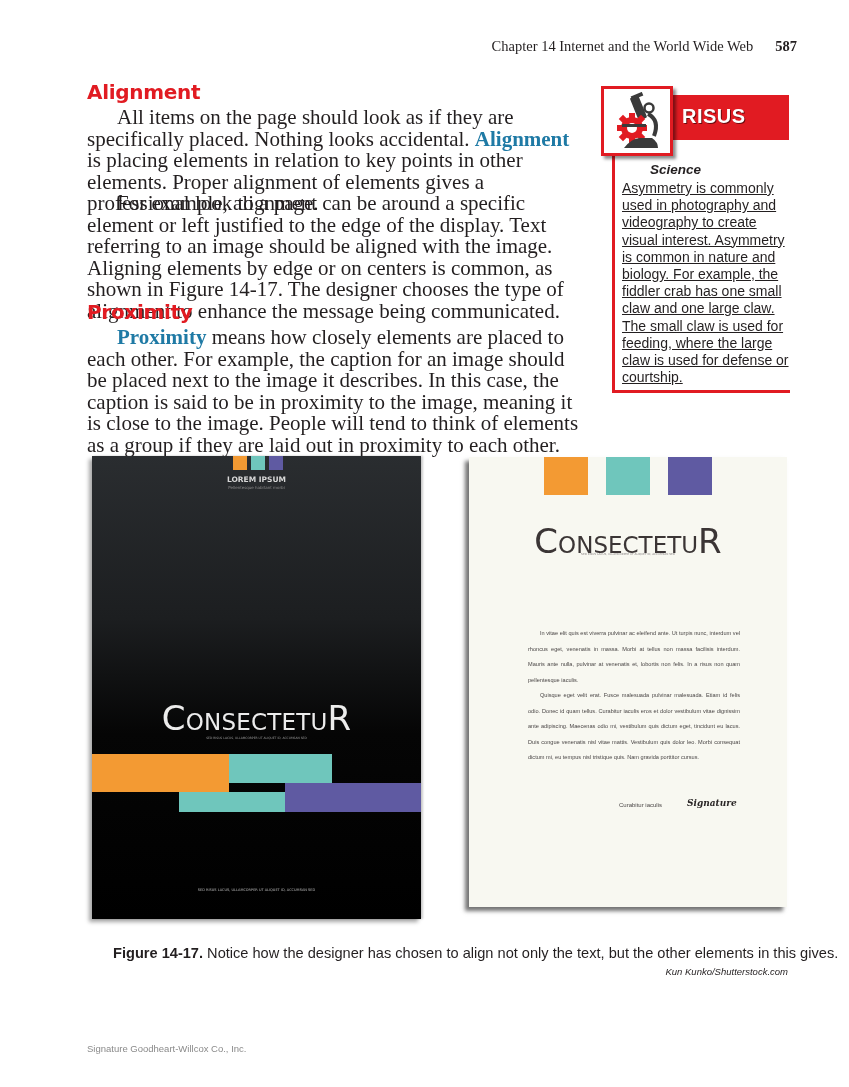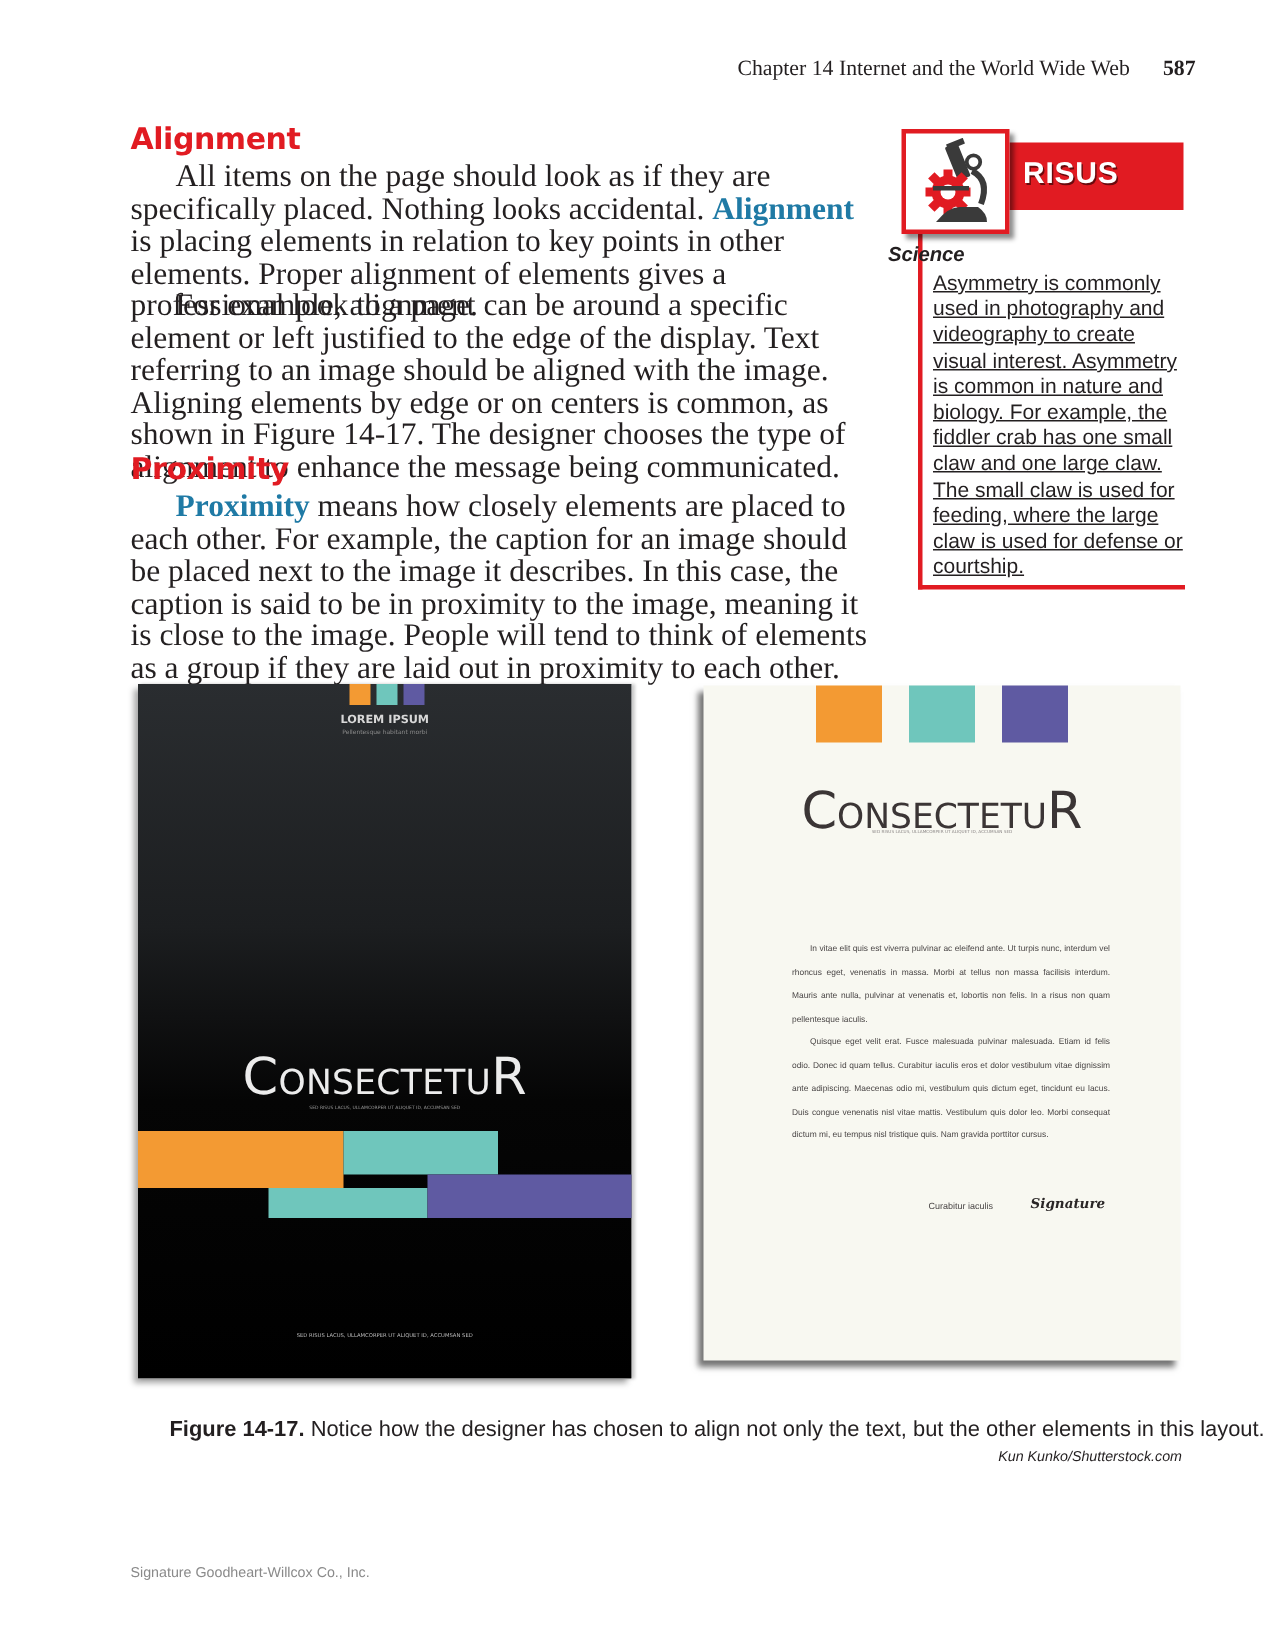--- a/index.html
+++ b/index.html
@@ -13,21 +13,21 @@
     .para { position: absolute; left: 87px; width: 500px; font-size: 21px; line-height: 21.5px; color: #231f20; }
     .para .indent { display: inline-block; width: 30px; }
     .key-term { color: #1f7aa5; font-weight: bold; }
 
     
     .stem-box { position: absolute; left: 612px; top: 150px; width: 178px; height: 243px; border-left: 3px solid #e11b22; border-bottom: 3px solid #e11b22; }
     .stem-banner { position: absolute; left: 648px; top: 95px; width: 141px; height: 45px; background: #e11b22; }
     .stem-banner-label { position: absolute; left: 34px; top: 10px; font-family: "Liberation Sans", sans-serif; font-weight: bold; font-size: 20px; color: #ffffff; letter-spacing: 0.5px; text-shadow: 1px 1px 0 #6a0a0d; }
     .stem-icon-box { position: absolute; left: 601px; top: 86px; width: 72px; height: 70px; background: #ffffff; border: 3px solid #e11b22; box-shadow: 3px 3px 3px rgba(0,0,0,0.45); }
     .stem-icon-box svg { position: absolute; left: 4px; top: 3px; }
-    .stem-subhead { position: absolute; left: 592px; top: 162px; font-family: "Liberation Sans", sans-serif; font-weight: bold; font-style: italic; font-size: 13.5px; color: #231f20; }
+    .stem-subhead { position: absolute; left: 650px; top: 162px; font-family: "Liberation Sans", sans-serif; font-weight: bold; font-style: italic; font-size: 13.5px; color: #231f20; }
     .stem-text { position: absolute; left: 622px; top: 180px; width: 170px; font-family: "Liberation Sans", sans-serif; font-size: 14px; line-height: 17.2px; color: #231f20; text-decoration: underline; }
 
     
     .poster-dark { position: absolute; left: 92px; top: 456px; width: 329px; height: 463px; background: linear-gradient(#2a2d30 0%, #1c1e20 35%, #050505 60%, #000 100%); box-shadow: -3px 3px 4px rgba(0,0,0,0.35), 2px 0 2px rgba(0,0,0,0.2); padding-left: 42px; }
     .pd-sq { position: absolute; top: 0; width: 14px; height: 14px; }
     .pd-title { position: absolute; top: 19px; left: 0; width: 100%; text-align: center; font-family: "DejaVu Sans", sans-serif; font-weight: bold; font-size: 7.5px; color: #d8d8d8; }
     .pd-sub { position: absolute; top: 29px; left: 0; width: 100%; text-align: center; font-family: "DejaVu Sans", sans-serif; font-size: 4px; color: #8a8a8a; }
     .pd-cons { position: absolute; top: 242px; left: 0; width: 100%; text-align: center; font-family: "DejaVu Sans", sans-serif; font-size: 23px; color: #ececec; letter-spacing: 0.2px; }
     .pd-cons-small { position: absolute; top: 280px; left: 0; width: 100%; text-align: center; font-family: "DejaVu Sans", sans-serif; font-size: 3px; color: #9a9a9a; }
     .pd-footer { position: absolute; top: 432px; left: 0; width: 100%; text-align: center; font-family: "DejaVu Sans", sans-serif; font-size: 3.5px; color: #bdbdbd; }
@@ -117,15 +117,15 @@
   <div class="pl-cons-small">SED RISUS LACUS, ULLAMCORPER UT ALIQUET ID, ACCUMSAN SED</div>
   <div class="pl-body">
     <span class="ind"></span><span>In vitae elit quis est viverra pulvinar ac eleifend ante. Ut turpis nunc, interdum vel rhoncus eget, venenatis in massa. Morbi at tellus non massa facilisis interdum. Mauris ante nulla, pulvinar at venenatis et, lobortis non felis. In a risus non quam pellentesque iaculis.</span><br>
     <span class="ind"></span><span>Quisque eget velit erat. Fusce malesuada pulvinar malesuada. Etiam id felis odio. Donec id quam tellus. Curabitur iaculis eros et dolor vestibulum vitae dignissim ante adipiscing. Maecenas odio mi, vestibulum quis dictum eget, tincidunt eu lacus. Duis congue venenatis nisl vitae mattis. Vestibulum quis dolor leo. Morbi consequat dictum mi, eu tempus nisl tristique quis. Nam gravida porttitor cursus.</span>
   </div>
   <div class="pl-sign">Curabitur iaculis</div>
   <div class="pl-signature">Signature</div>
 </div>
 
 <div class="credit">Kun Kunko/Shutterstock.com</div>
-<div class="caption"><span class="fig-label">Figure 14-17.</span><span> Notice how the designer has chosen to align not only the text, but the other elements in this layout.</span></div>
+<div class="caption"><span class="fig-label">Figure 14-17.</span><span> Notice how the designer has chosen to align not only the text, but the other elements in this gives.</span></div>
 
 <div class="copyright">Signature Goodheart-Willcox Co., Inc.</div>
 
 </body></html>

